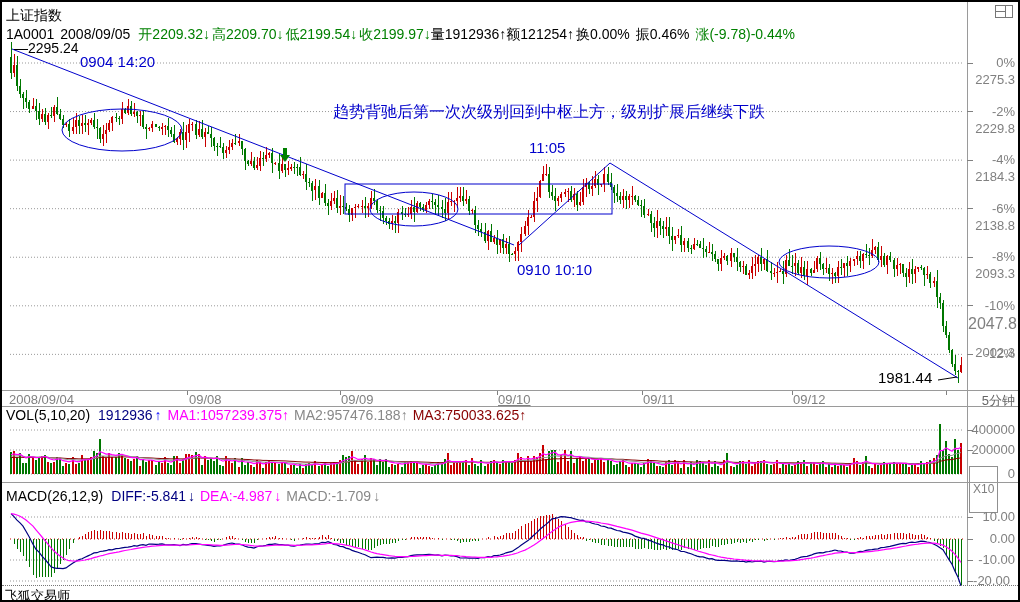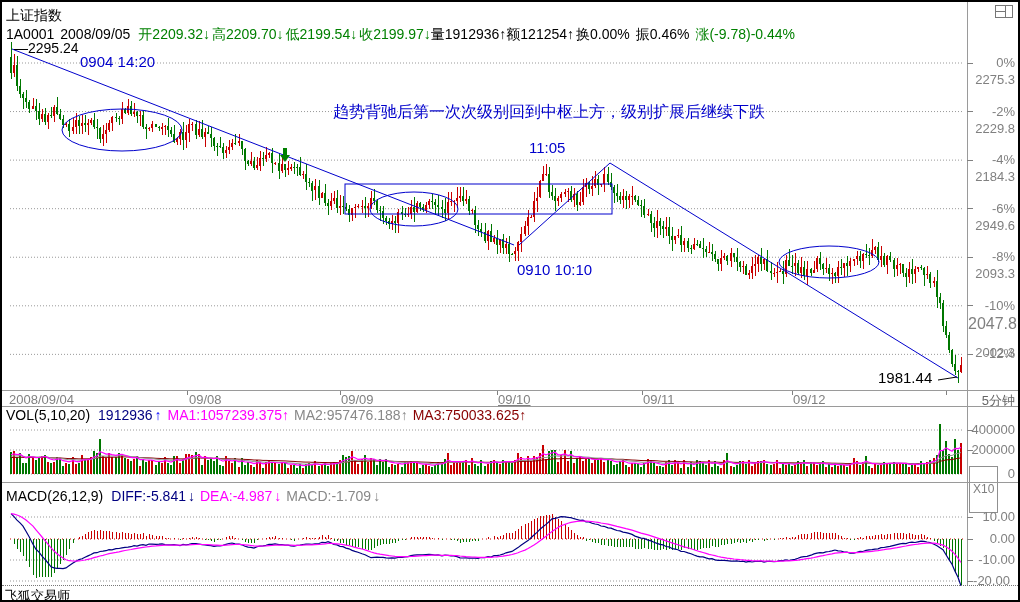--- a/index.html
+++ b/index.html
@@ -1324,21 +1324,21 @@
     <div style="left: 966px; top: 53px; width: 47px; text-align: right; font-size: 13px; color: rgb(128, 128, 128); position: absolute;">0%</div>
     <div style="left: 966px; top: 70px; width: 47px; text-align: right; font-size: 13px; color: rgb(128, 128, 128); position: absolute;">2275.3</div>
     <div style="left: 965px; top: 109.06px; width: 6px; height: 1px; background: rgb(128, 128, 128); position: absolute;"></div>
     <div style="left: 966px; top: 101.56px; width: 47px; text-align: right; font-size: 13px; color: rgb(128, 128, 128); position: absolute;">-2%</div>
     <div style="left: 966px; top: 118.56px; width: 47px; text-align: right; font-size: 13px; color: rgb(128, 128, 128); position: absolute;">2229.8</div>
     <div style="left: 965px; top: 157.62px; width: 6px; height: 1px; background: rgb(128, 128, 128); position: absolute;"></div>
     <div style="left: 966px; top: 150.12px; width: 47px; text-align: right; font-size: 13px; color: rgb(128, 128, 128); position: absolute;">-4%</div>
     <div style="left: 966px; top: 167.12px; width: 47px; text-align: right; font-size: 13px; color: rgb(128, 128, 128); position: absolute;">2184.3</div>
     <div style="left: 965px; top: 206.18px; width: 6px; height: 1px; background: rgb(128, 128, 128); position: absolute;"></div>
     <div style="left: 966px; top: 198.68px; width: 47px; text-align: right; font-size: 13px; color: rgb(128, 128, 128); position: absolute;">-6%</div>
-    <div style="left: 966px; top: 215.68px; width: 47px; text-align: right; font-size: 13px; color: rgb(128, 128, 128); position: absolute;">2949.6</div>
+    <div style="left: 966px; top: 215.68px; width: 47px; text-align: right; font-size: 13px; color: rgb(128, 128, 128); position: absolute;">2138.8</div>
     <div style="left: 965px; top: 254.74px; width: 6px; height: 1px; background: rgb(128, 128, 128); position: absolute;"></div>
     <div style="left: 966px; top: 247.24px; width: 47px; text-align: right; font-size: 13px; color: rgb(128, 128, 128); position: absolute;">-8%</div>
     <div style="left: 966px; top: 264.24px; width: 47px; text-align: right; font-size: 13px; color: rgb(128, 128, 128); position: absolute;">2093.3</div>
     <div style="left: 965px; top: 303.3px; width: 6px; height: 1px; background: rgb(128, 128, 128); position: absolute;"></div>
     <div style="left: 966px; top: 295.8px; width: 47px; text-align: right; font-size: 13px; color: rgb(128, 128, 128); position: absolute;">-10%</div>
     <div style="left: 966px; top: 312.8px; width: 47px; text-align: right; font-size: 16px; color: rgb(128, 128, 128); position: absolute;">2047.8</div>
     <div style="left: 965px; top: 351.86px; width: 6px; height: 1px; background: rgb(128, 128, 128); position: absolute;"></div>
     <div style="left: 966px; top: 344.36px; width: 47px; text-align: right; font-size: 13px; color: rgb(128, 128, 128); position: absolute;">-12%</div>
     <div style="left: 966px; top: 343px; width: 47px; text-align: right; font-size: 13px; color: rgb(128, 128, 128); position: absolute;">2002.3</div>
     <div style="left: 7px; top: 390px; font-size: 13px; color: rgb(128, 128, 128); position: absolute;">2008/09/04</div>

